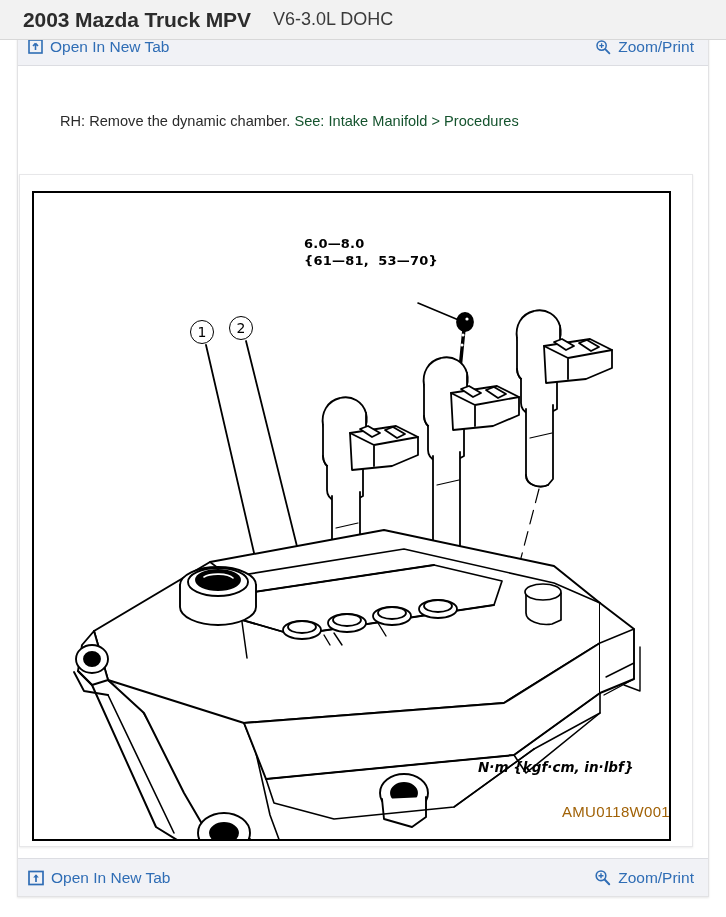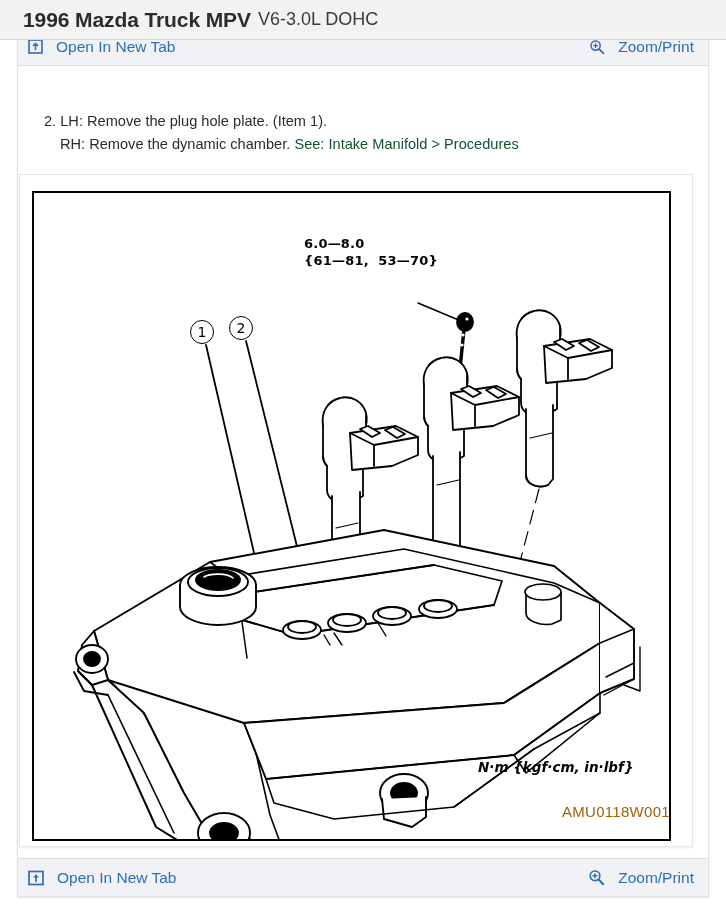--- a/index.html
+++ b/index.html
@@ -21,21 +21,21 @@
     z-index: 40;
     display: flex; align-items: center;
     padding-left: 23px;
   }
   .hdr-title {
     font-size: 21px; font-weight: bold; color: #2c2c2c;
     letter-spacing: -0.1px; white-space: nowrap;
   }
   .hdr-sub {
     font-size: 18px; font-weight: normal; color: #3a3a3a;
-    margin-left: 7px; white-space: nowrap;
+    margin-left: 22px; white-space: nowrap;
   }
 
   
   .figure-card {
     position: absolute;
     left: 17px; top: 27px;
     width: 692px; height: 870px;
     background: #ffffff;
     border: 1px solid #e2e2e4;
     box-shadow: 0 1px 2px rgba(0,0,0,0.10);
@@ -50,21 +50,21 @@
     border-bottom: 1px solid #dcdde2;
     display: flex; align-items: center;
     justify-content: space-between;
     padding: 0 14px 0 10px;
   }
   .fig-toolbar.bottom {
     top: auto; bottom: 0;
     border-bottom: none; border-top: 1px solid #dcdde2;
   }
   .tool-link {
-    display: flex; align-items: center; gap: 13px;
+    display: flex; align-items: center; gap: 7px;
     color: #2f6db5; font-size: 15.5px; cursor: pointer;
     white-space: nowrap;
   }
   .tool-link .lbl { line-height: 1; }
   .ico { display:inline-block; line-height:0; }
 
   
   .instruction {
     position: absolute; left: 0; top: 82px;
     width: 692px;
@@ -147,21 +147,20 @@
             <circle cx="6.6" cy="6.6" r="4.6" fill="none" stroke="#2f6db5" stroke-width="1.5"></circle>
             <path d="M10.2 10.2 L14.4 14.4" stroke="#2f6db5" stroke-width="1.8" stroke-linecap="round"></path>
             <path d="M6.6 4.3 L6.6 8.9 M4.3 6.6 L8.9 6.6" stroke="#2f6db5" stroke-width="1.3"></path>
           </svg>
         </span>
         <span class="lbl">Zoom/Print</span>
       </div>
     </div>
 
     <div class="instruction">
-      <div class="ln1">2. LH: Remove the plug hole plate. (Item 1).</div>
       <div class="ln2"><span>RH: Remove the dynamic chamber. </span><span class="xlink">See: Intake Manifold &gt; Procedures</span></div>
     </div>
 
     <div class="diagram-outer">
       <div class="diagram-inner">
 
         <div class="torque-spec"><span>6.0—8.0</span><br><span>{61—81,  53—70}</span></div>
 
         <div class="callout" id="cal1">
             <span>1</span>
@@ -346,17 +345,17 @@
             <path d="M7 4.3 L7 9.3 M4.5 6.8 L9.5 6.8" stroke="#2f6db5" stroke-width="1.4"></path>
           </svg>
         </span>
         <span class="lbl">Zoom/Print</span>
       </div>
     </div>
 
   </div>
 
   <div class="page-header">
-    <span class="hdr-title">1996 Mazda Truck MPV</span>
+    <span class="hdr-title">2003 Mazda Truck MPV</span>
     <span class="hdr-sub">V6-3.0L DOHC</span>
   </div>
 
 </div>
 
 </body></html>

